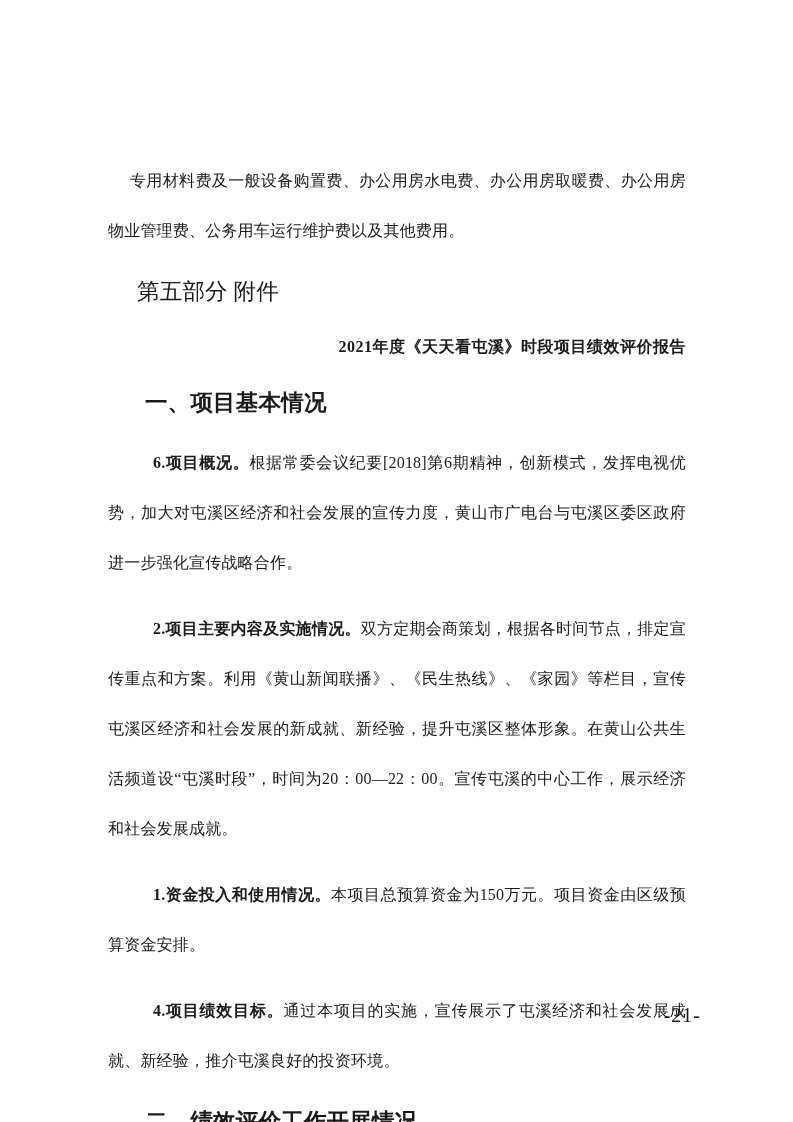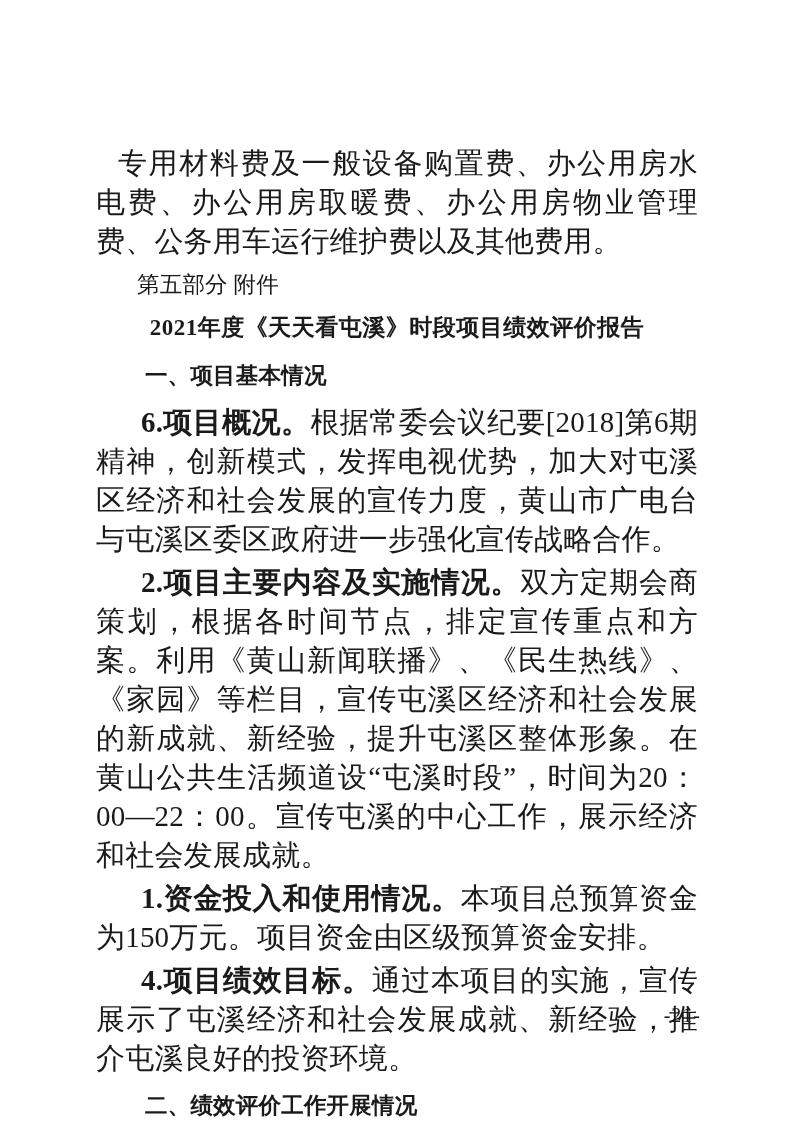--- a/index.html
+++ b/index.html
@@ -20,23 +20,23 @@
     top: 0; left: 0;
     width: 793px;
     height: 1122px;
     box-sizing: border-box;
     padding: 140px 92px 60px 92px;
   }
   .doc-body {
     width: 610px;
   }
   p {
-    margin: 4px;
-    font-size: 29px;
-    line-height: 39px;
+    margin: 16px;
+    font-size: 16px;
+    line-height: 50px;
     text-align: justify;
     text-justify: inter-ideograph;
     letter-spacing: 0.2px;
   }
   .indent2 {
     text-indent: 45px;
   }
   .indent1 {
     text-indent: 22px;
   }
@@ -44,25 +44,25 @@
     margin-top: 30px;
   }
   .heading-part {
     font-size: 22.5px;
     line-height: 39px;
     text-indent: 45px;
     font-weight: normal;
     margin: 0;
   }
   .title-center {
-    font-size: 23px;
+    font-size: 16px;
     line-height: 40px;
     font-weight: bold;
-    text-align: center;
-    margin: 4px;
+    text-align: right;
+    margin: 16px;
     letter-spacing: 0.5px;
   }
   .sec-head {
     font-size: 22.5px;
     line-height: 39px;
     font-weight: bold;
     text-indent: 45px;
     margin: 8px;
   }
   .run-head {

